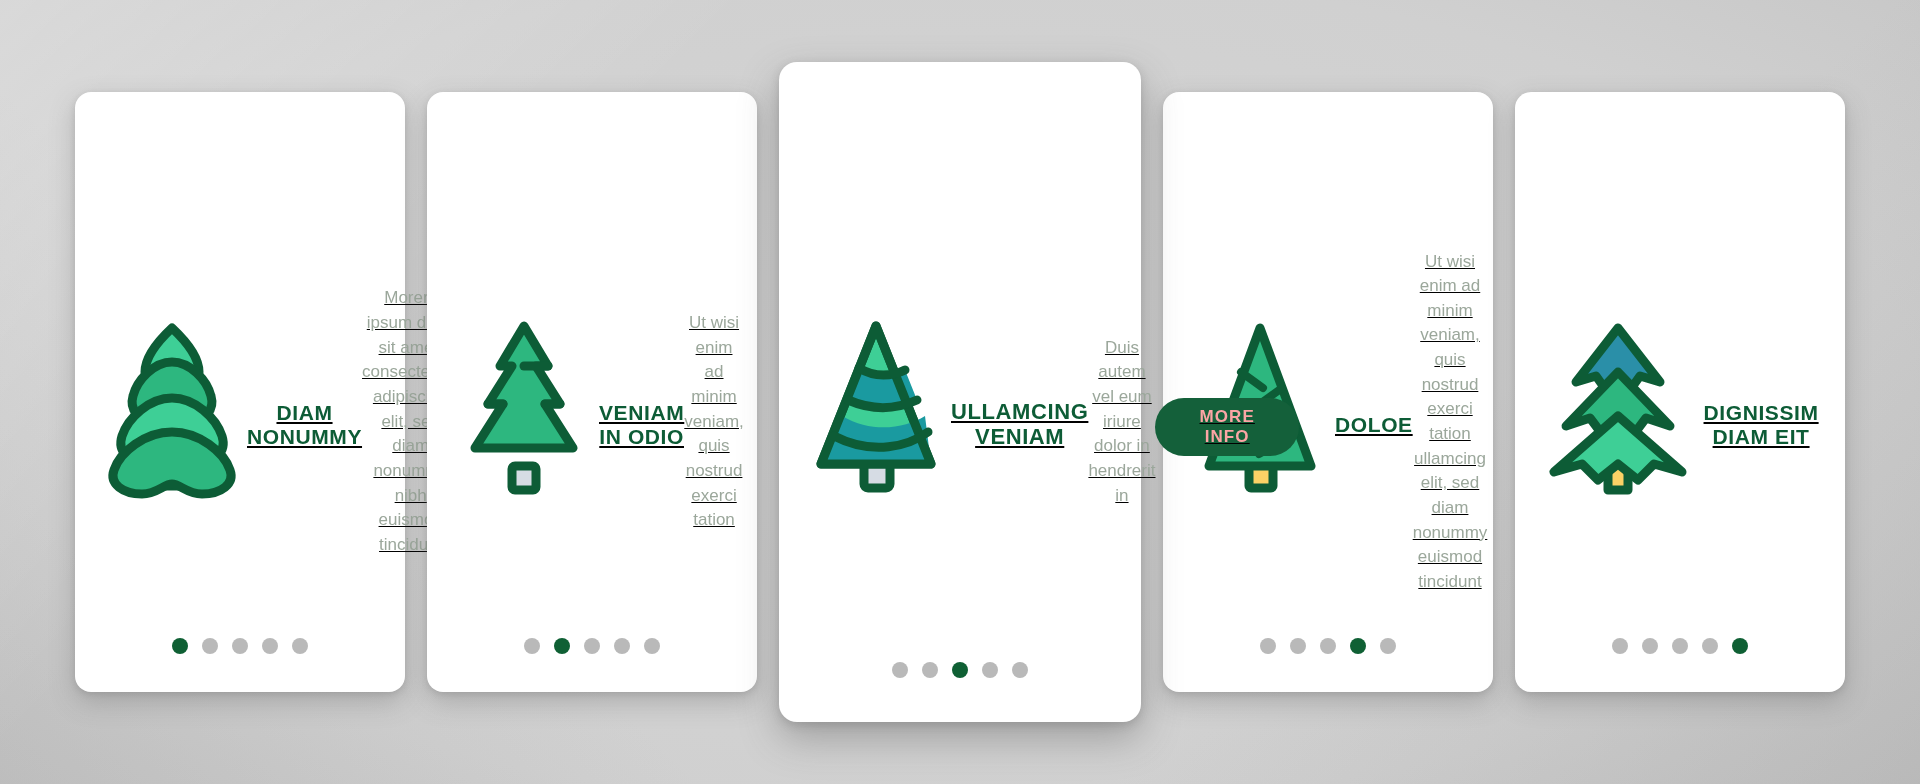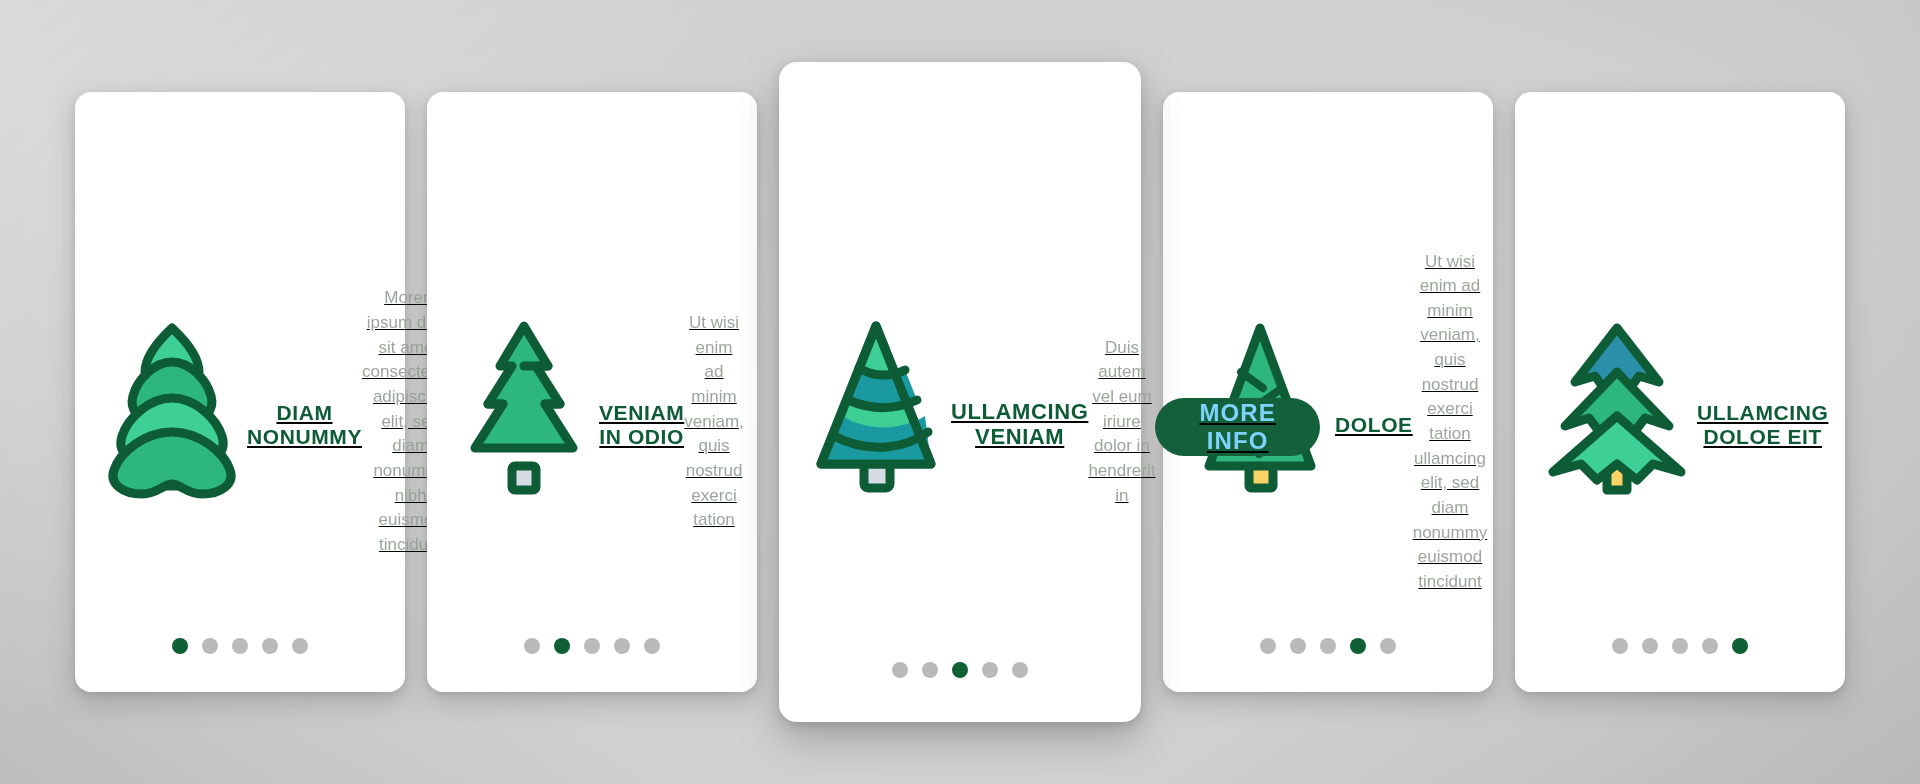--- a/index.html
+++ b/index.html
@@ -89,26 +89,26 @@
     line-height: 1.45;
     color: #9ba79b;
     text-align: center;
     max-width: 260px;
   }
   .card.featured .card-body { max-width: 262px; margin-top: 26px; }
 
   .cta-button {
     margin-top: 35px;
     background: #14603a;
-    color: #7dd3fc;
+    color: #fca5a5;
     border: none;
     border-radius: 30px;
     padding: 0 44px;
     height: 58px;
-    font-size: 24px;
+    font-size: 17px;
     font-weight: bold;
     letter-spacing: 1.1px;
     font-family: "Liberation Sans", sans-serif;
     cursor: pointer;
     display: flex;
     align-items: center;
     justify-content: center;
   }
 
   .dots {
@@ -240,21 +240,21 @@
     <div class="icon-wrap">
       <svg width="160" height="190" viewBox="0 0 160 190">
         <g stroke="#0d5c36" stroke-width="9" stroke-linejoin="round" stroke-linecap="round">
           <path d="M80 130 L62 158 L70 158 L70 176 L90 176 L90 158 L98 158 Z" fill="#fbd266"></path>
           <path d="M80 14 L122 68 L102 62 L92 76 L80 62 L68 76 L58 62 L38 68 Z" fill="#2a8fa8"></path>
           <path d="M80 58 L132 112 L108 104 L96 120 L80 104 L64 120 L52 104 L28 112 Z" fill="#2db77f"></path>
           <path d="M80 102 L144 158 L116 150 L100 166 L80 150 L60 166 L44 150 L16 158 Z" fill="#3ecf96"></path>
         </g>
       </svg>
     </div>
-    <div class="card-title">ULLAMCING DOLOE EIT</div>
+    <div class="card-title">DIGNISSIM DIAM EIT</div>
     <div class="dots">
       <span class="dot"></span>
       <span class="dot"></span>
       <span class="dot"></span>
       <span class="dot"></span>
       <span class="dot active"></span>
     </div>
   </div>
 
 </div>

